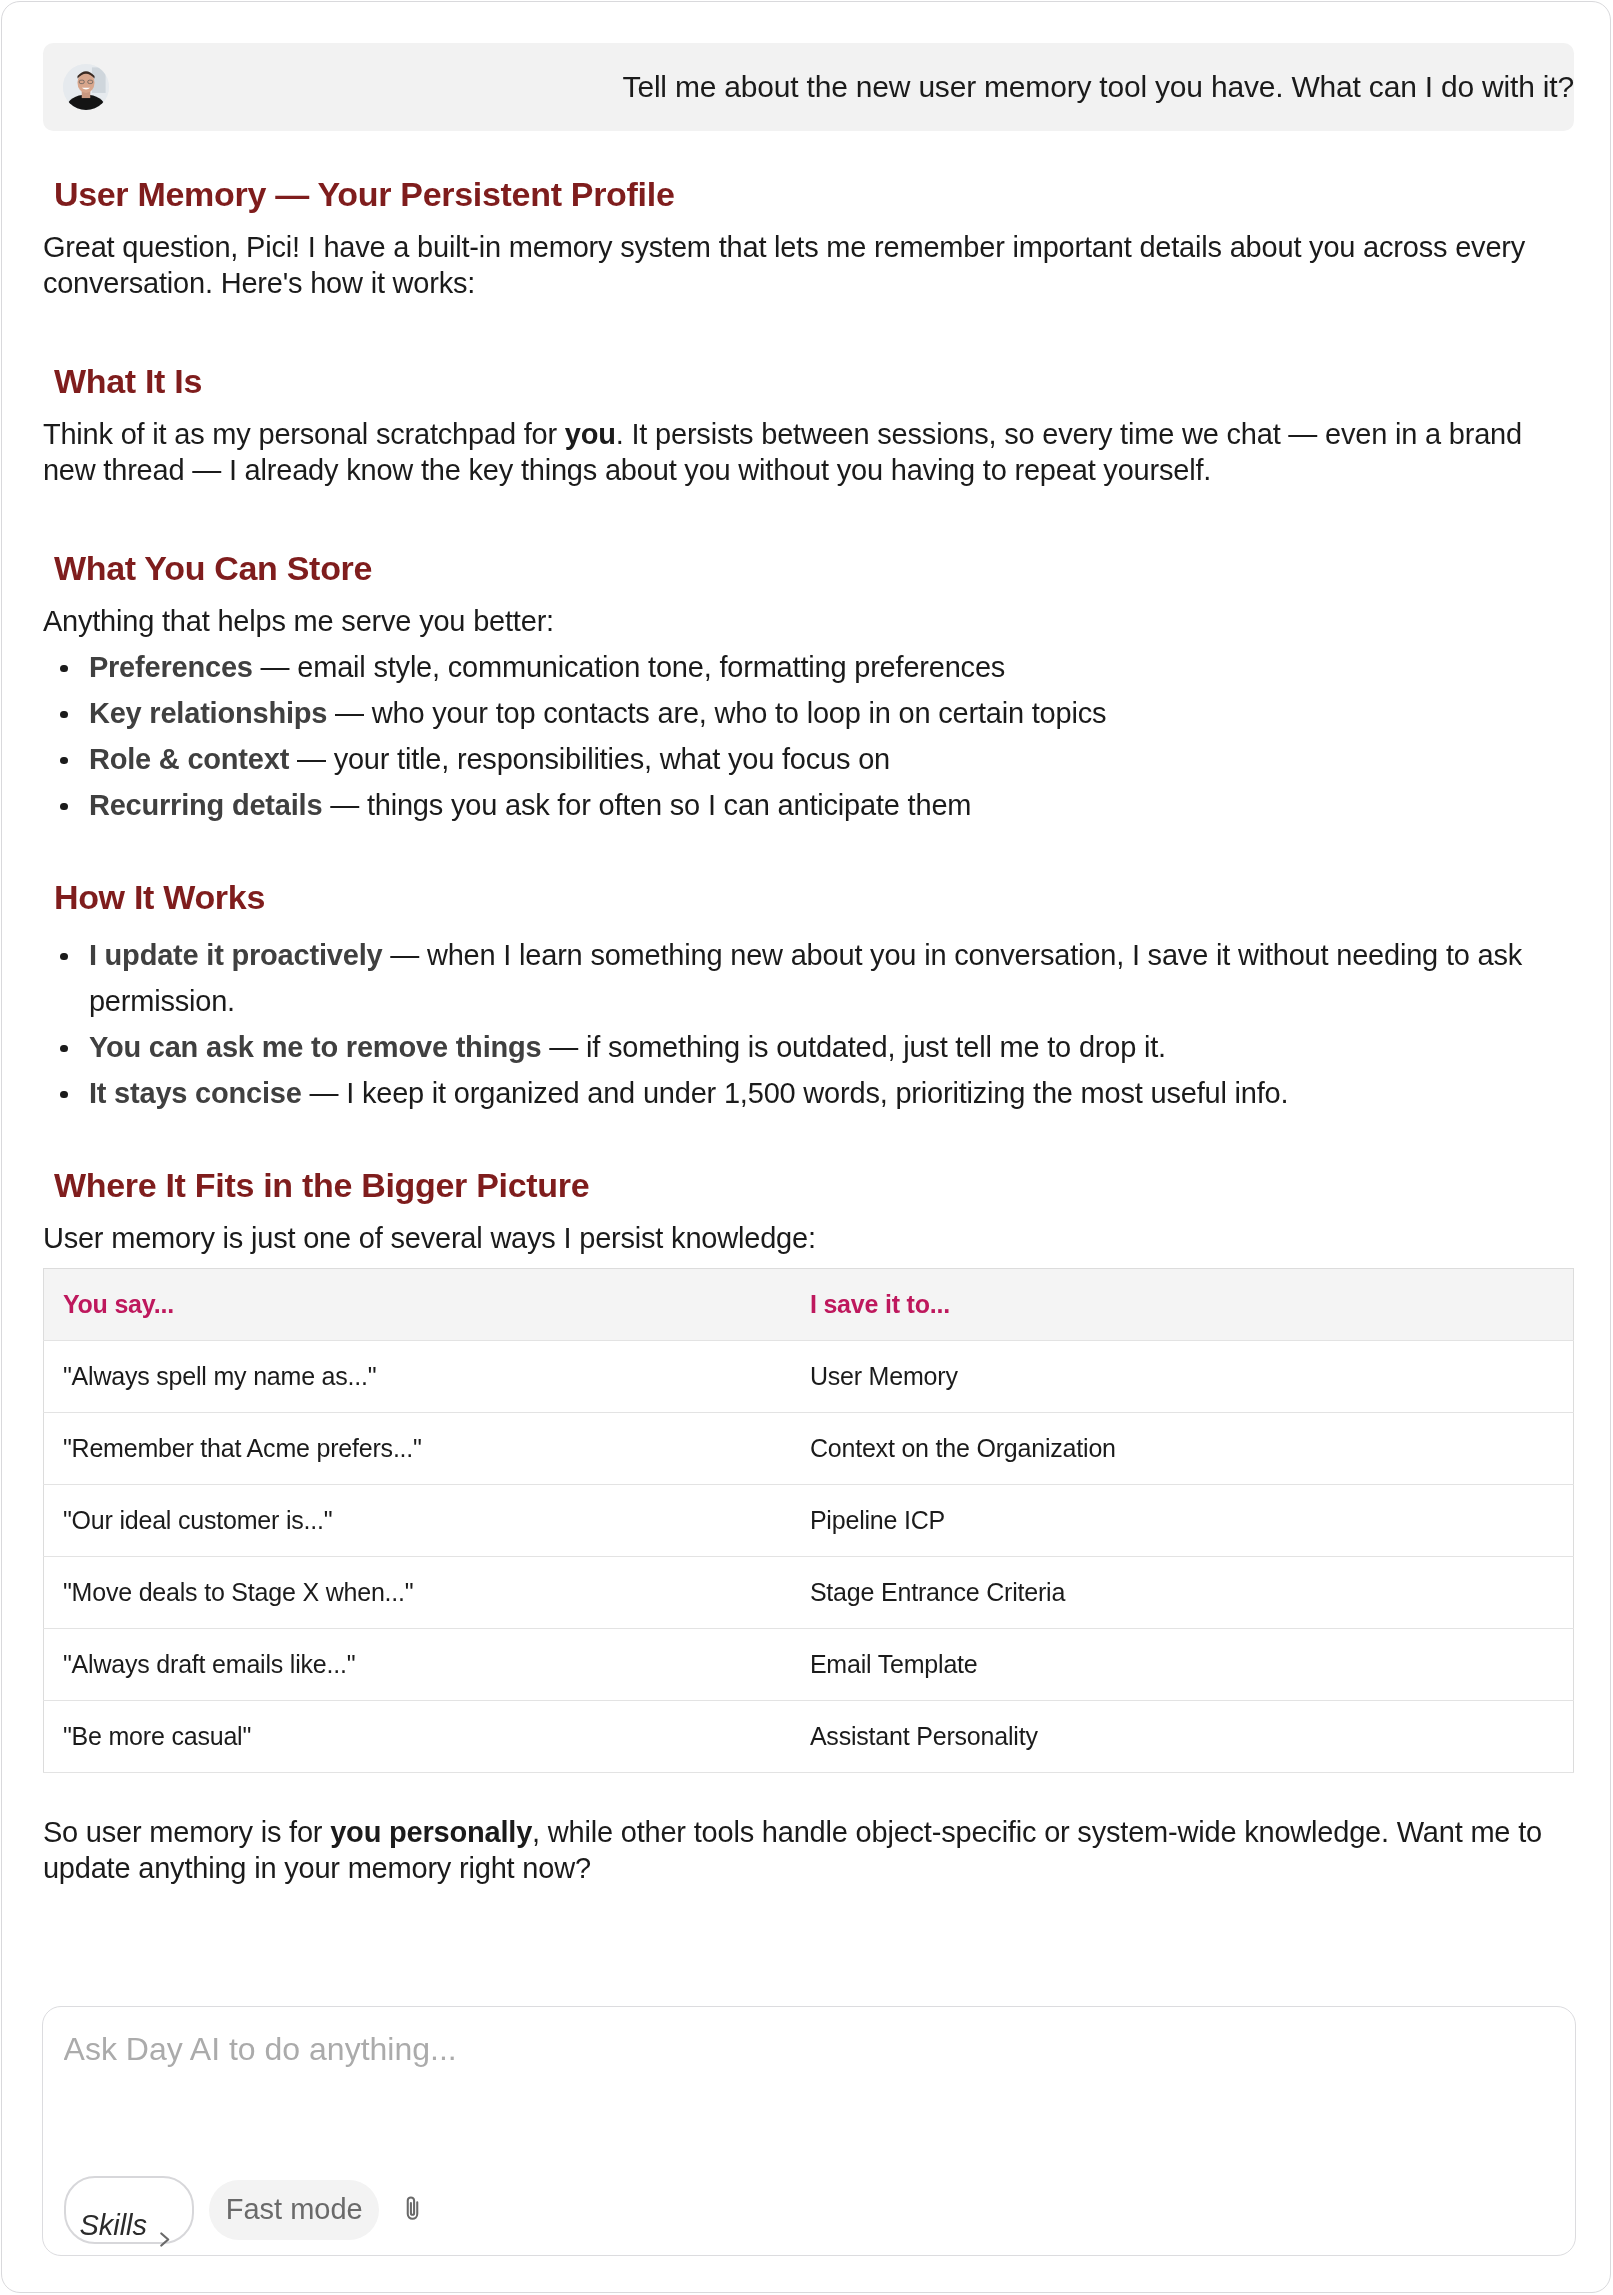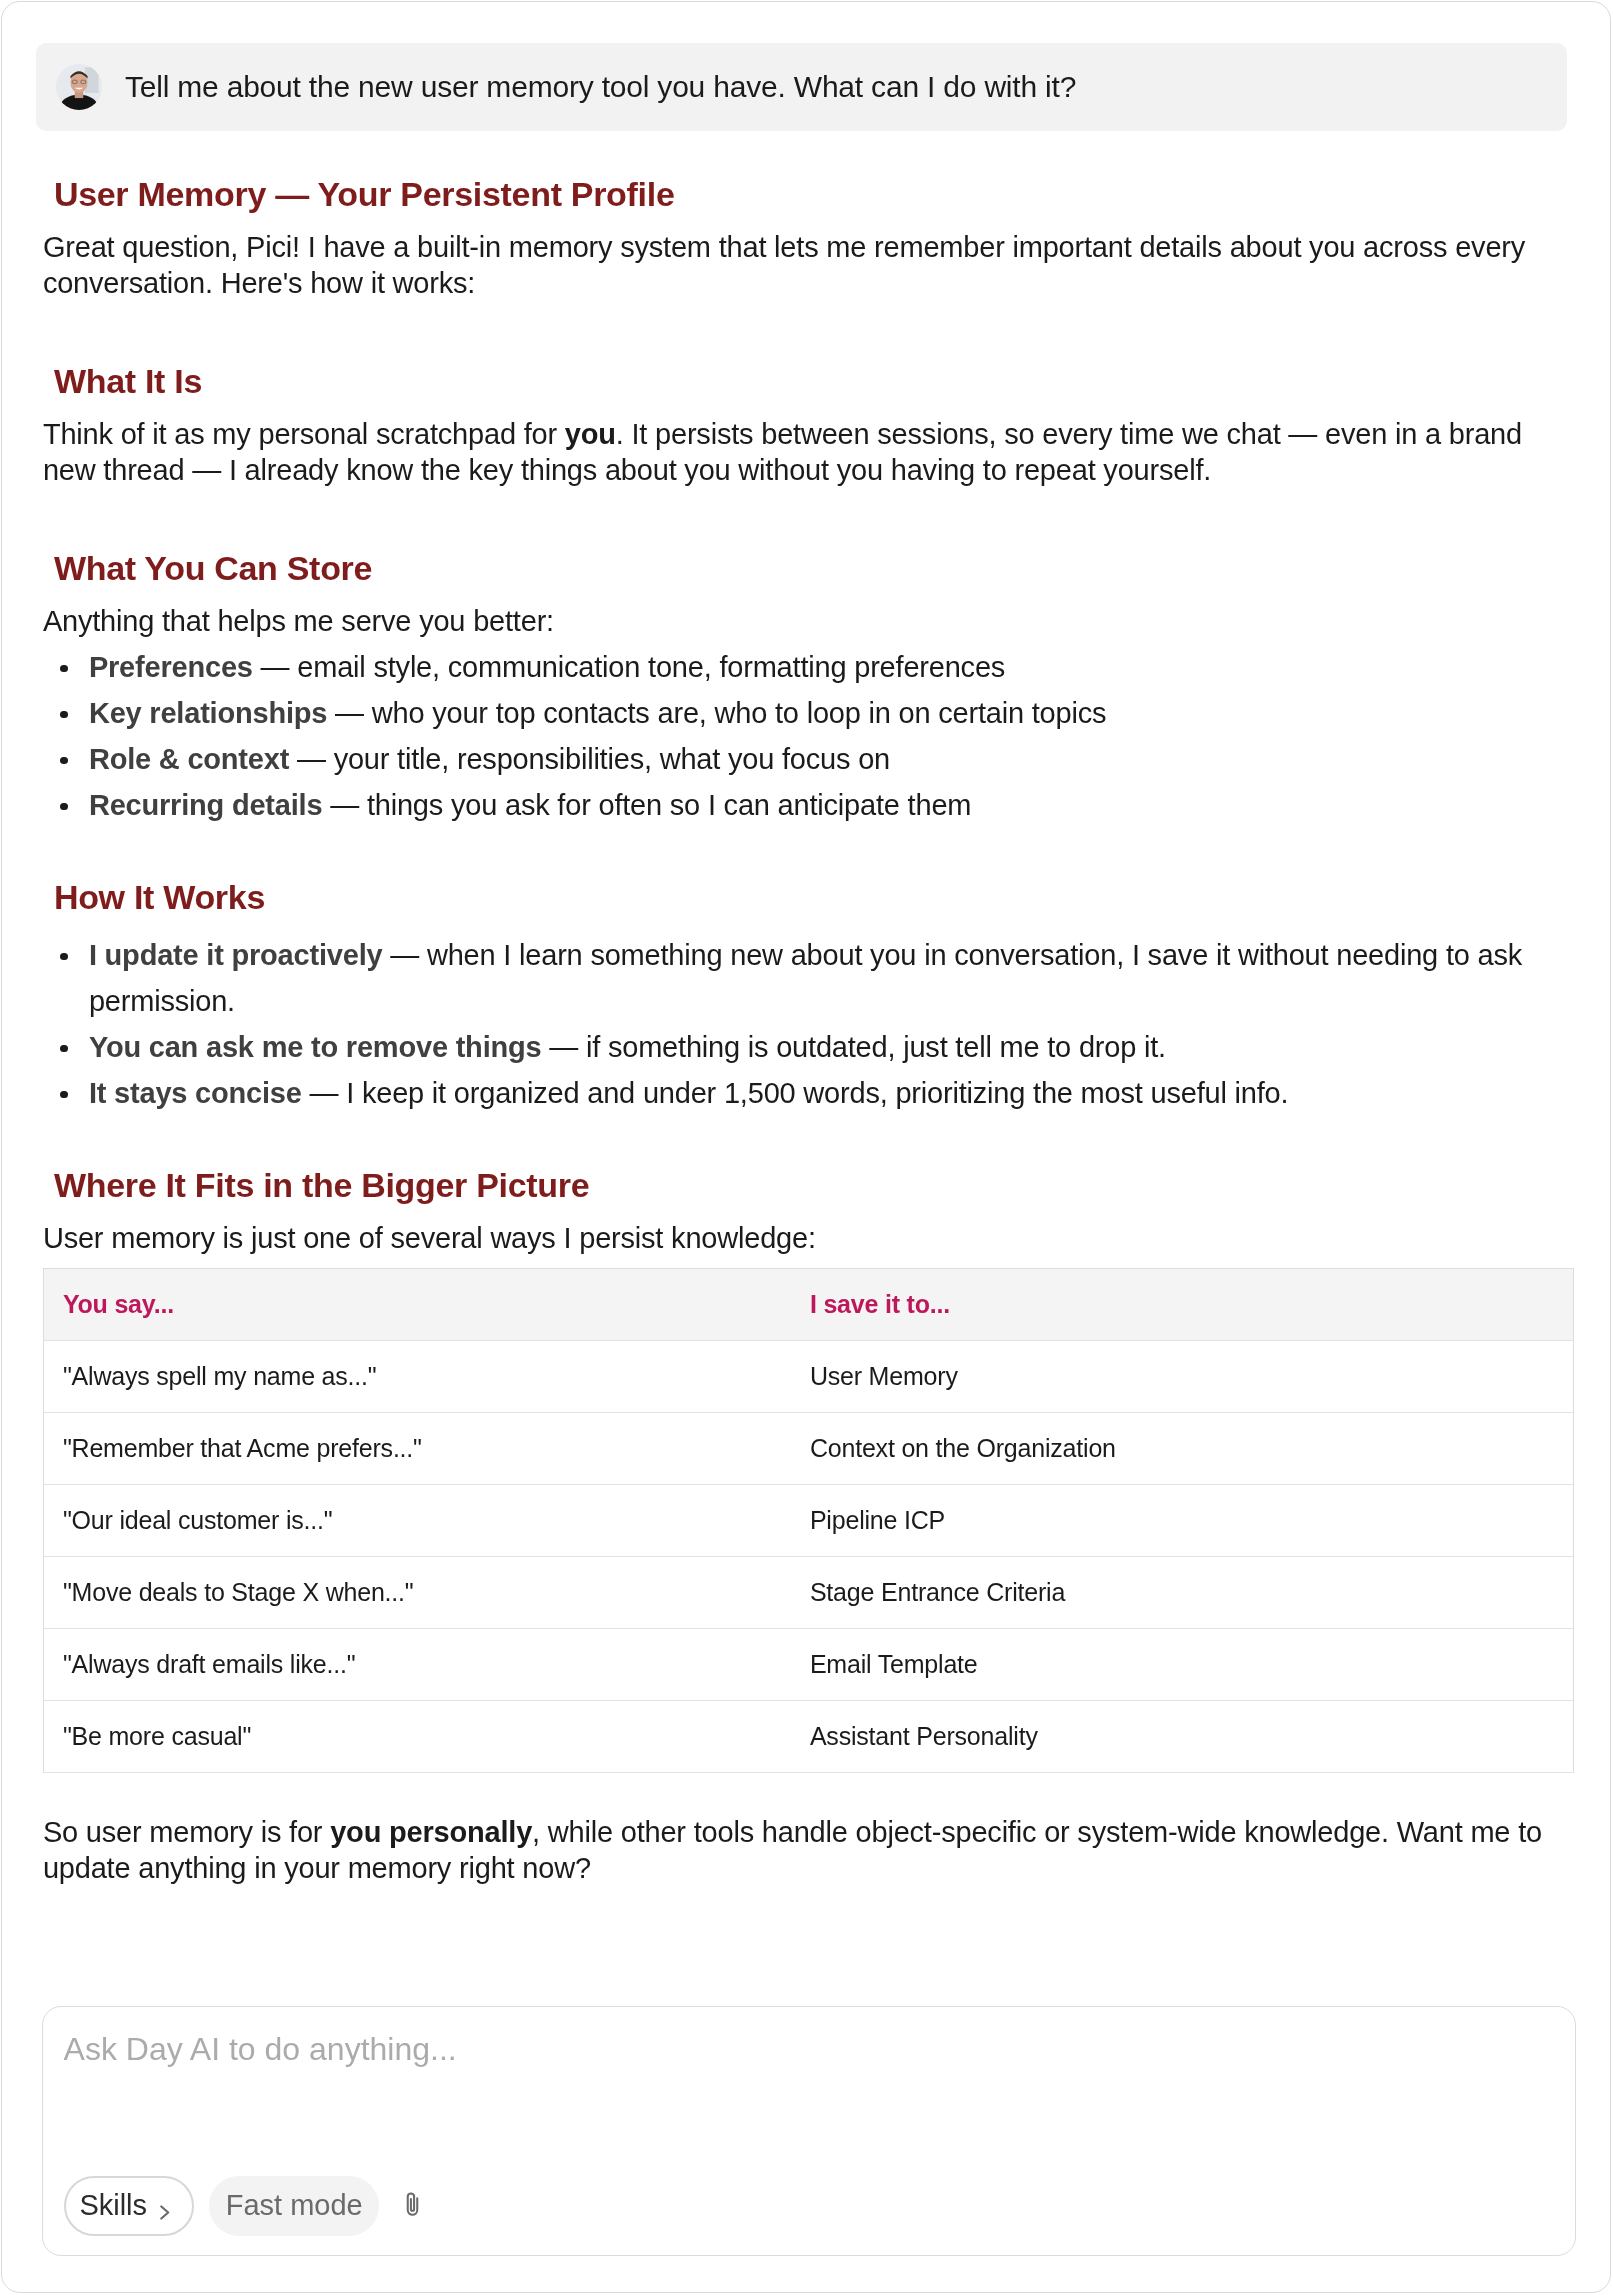--- a/index.html
+++ b/index.html
@@ -21,28 +21,29 @@
       top: 0.9px;
       width: 1610px;
       height: 2292px;
       border: 1.7px solid #d9d9dc;
       border-radius: 19px;
       box-sizing: border-box;
       background: #ffffff;
     }
     .user-msg {
       position: absolute;
-      left: 34px;
+      left: 41px;
       top: 41px;
       width: 1531px;
       height: 88px;
       background: #f2f2f2;
       border-radius: 10.3px;
       display: flex;
       align-items: center;
+      justify-content: space-between;
     }
     .avatar {
       width: 46px;
       height: 46px;
       border-radius: 50%;
       margin-left: 20px;
       overflow: hidden;
       flex-shrink: 0;
       background: #e8ecef;
       position: relative;
@@ -147,30 +148,31 @@
     }
     .composer-input::placeholder { color: #ababab; }
     .toolbar {
       position: absolute;
       left: 20.7px;
       top: 169px;
       display: flex;
       align-items: center;
     }
     .btn-skills {
-      height: 60px;
+      height: 68px;
       border: 2.6px solid #d7d7da;
       border-radius: 31px;
       box-sizing: border-box;
       display: flex;
-      align-items: center;
+      align-items: flex-end;
       padding: 0 19px 0 13.8px;
       font-size: 29px;
       color: #2b2b2b;
       background: #fff;
+      font-style: italic;
     }
     .chev { margin-left: 10.3px; display: inline-block; width: 15.5px; height: 19px; }
     .btn-fast {
       margin-left: 15.5px;
       height: 60px;
       border-radius: 31px;
       background: #f3f3f3;
       display: flex;
       align-items: center;
       padding: 0 16.4px;

